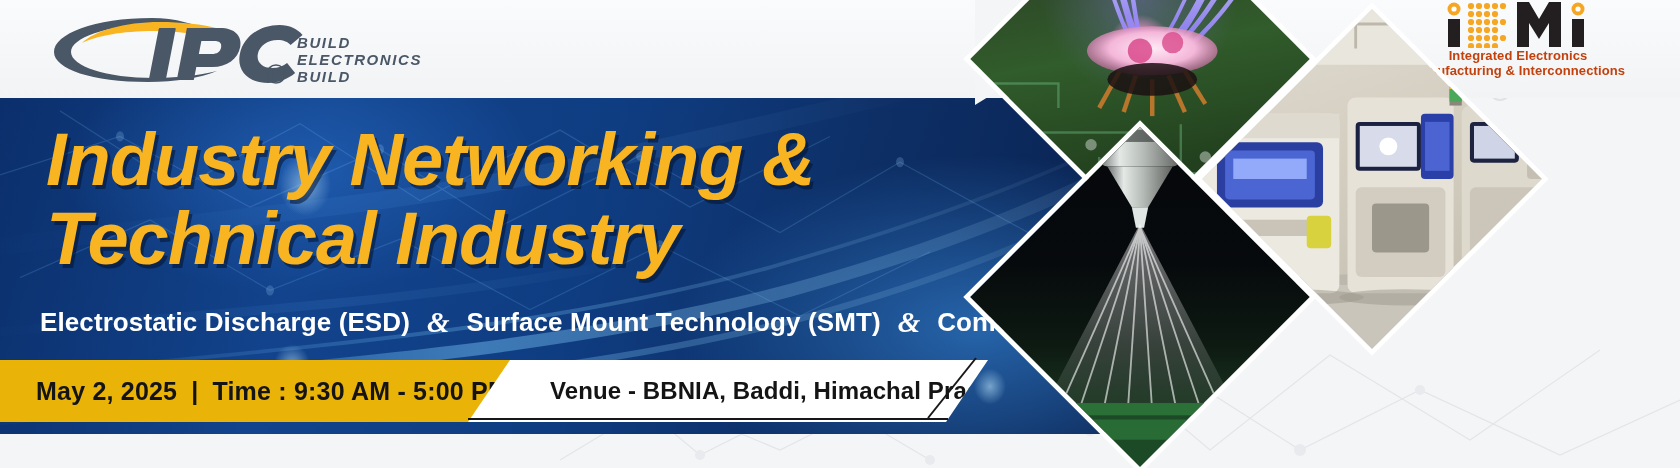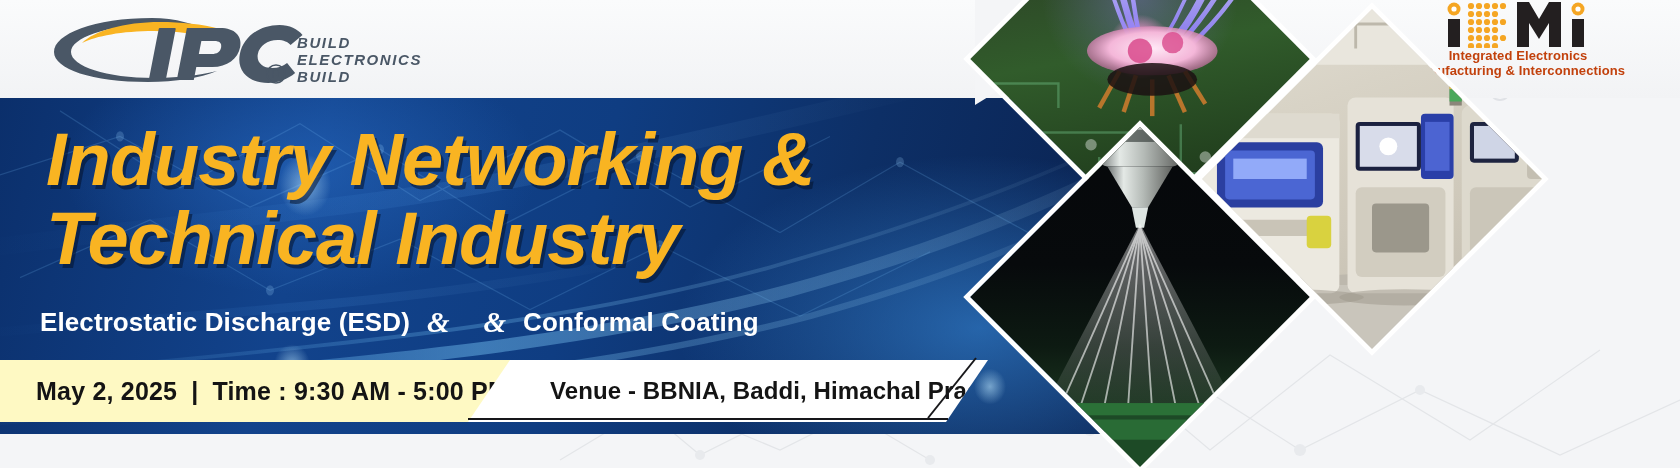--- a/index.html
+++ b/index.html
@@ -72,21 +72,21 @@
   .sub-item{font-size:26px;font-weight:600;letter-spacing:.1px;}
   .sub-amp{
     font-family:"Liberation Serif", serif;
     font-size:29px;font-weight:bold;font-style:italic;
     padding:0 17px;
   }
 
   
   .yellow-bar{
     position:absolute;left:0;top:360px;width:515px;height:62px;
-    background:#fef9c3;
+    background:#eab308;
     clip-path:polygon(0 0, 515px 0, 475px 62px, 0 62px);
     display:flex;align-items:center;
   }
   .yellow-text{
     margin-left:36px;font-size:25px;font-weight:bold;color:#141414;
     white-space:nowrap;letter-spacing:.2px;
   }
 
   
   .venue-bar{
@@ -339,20 +339,21 @@
     </div>
 
     <div class="title-wrap">
       <div class="title-line">Industry Networking &amp;</div>
       <div class="title-line">Technical Industry</div>
     </div>
 
     <div class="subtitle">
       <span class="sub-item">Electrostatic Discharge (ESD)</span>
       <span class="sub-amp">&amp;</span>
+      <span class="sub-item">Surface Mount Technology (SMT)</span>
       <span class="sub-amp">&amp;</span>
       <span class="sub-item">Conformal Coating</span>
     </div>
   </div>
 
   <div class="yellow-bar">
     <span class="yellow-text">May 2, 2025</span>
     <span class="yellow-text" style="margin-left:14px;">|</span>
     <span class="yellow-text" style="margin-left:14px;">Time : 9:30 AM - 5:00 PM</span>
   </div>

